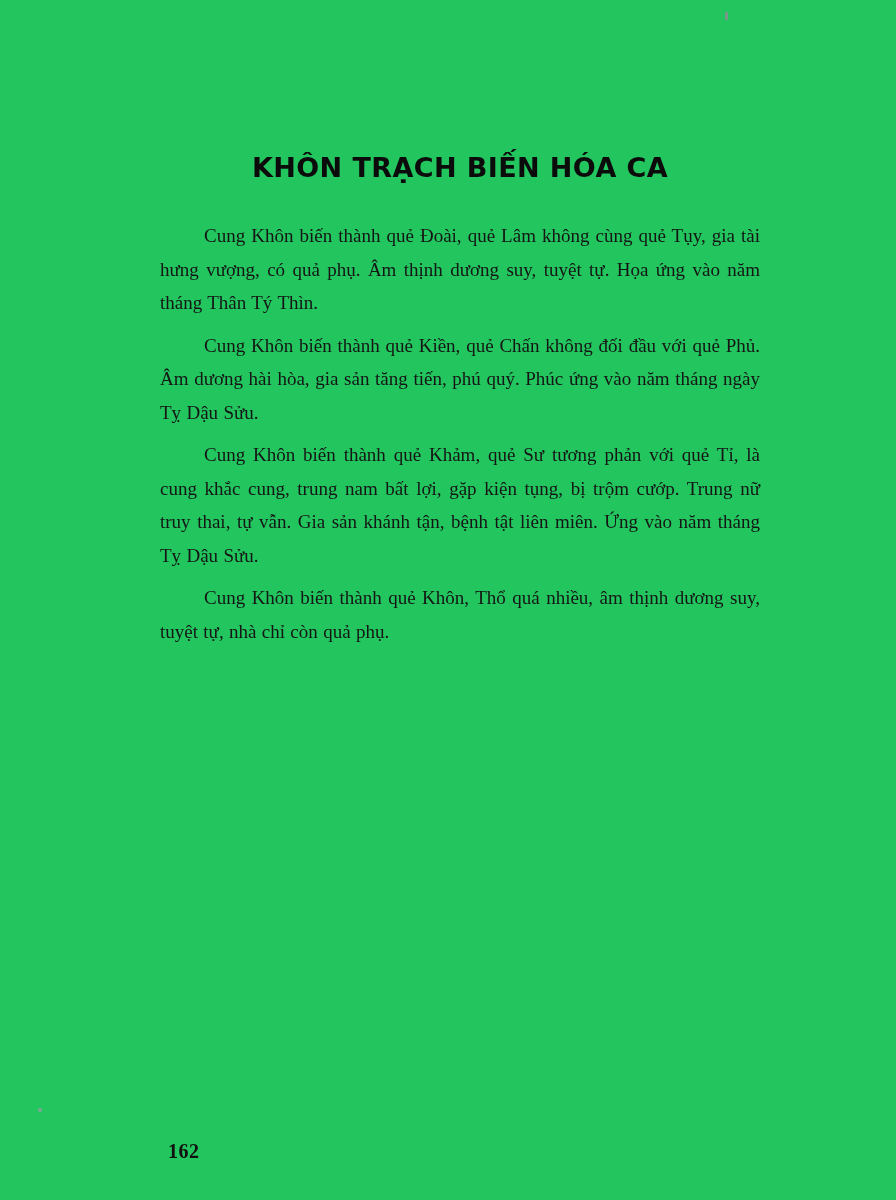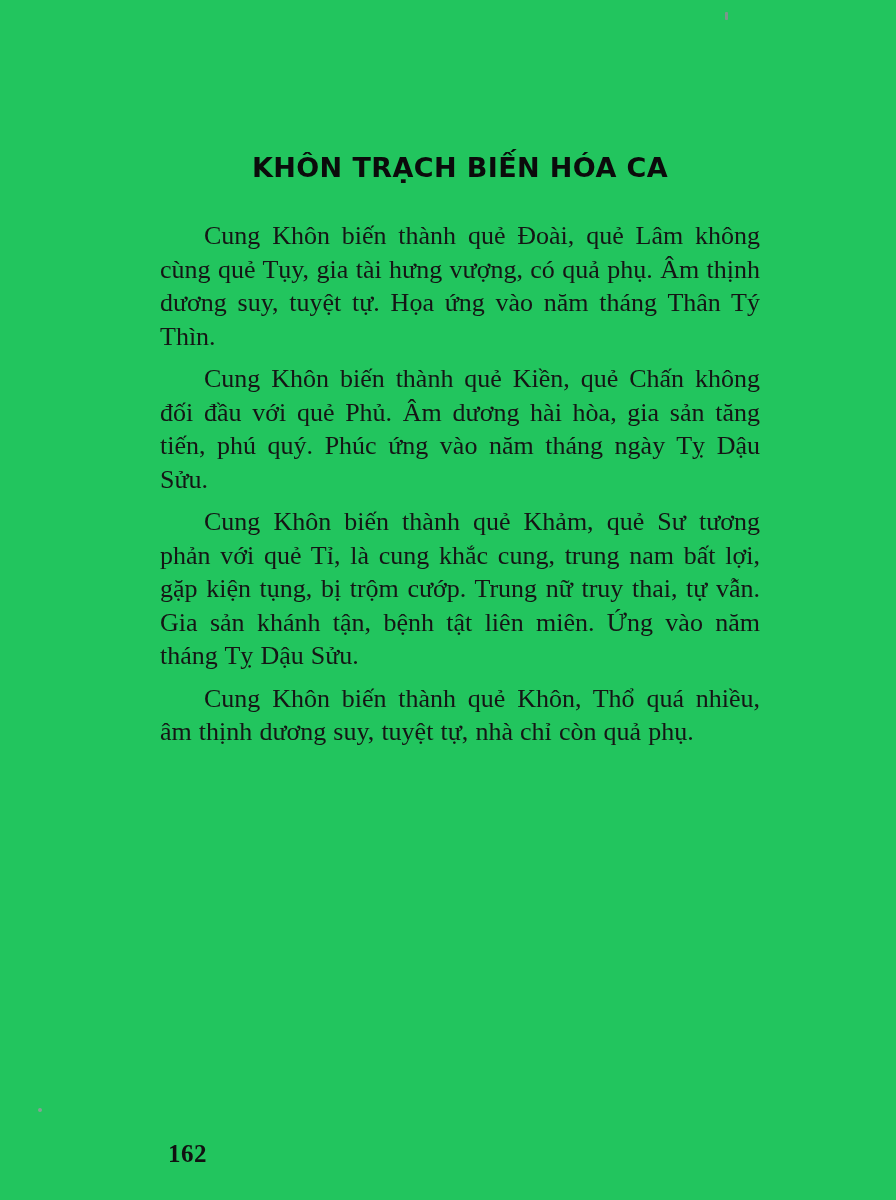--- a/index.html
+++ b/index.html
@@ -65,37 +65,37 @@
     color: #0b0b0b;
     white-space: nowrap;
   }
 
   .body-copy {
     margin-top: 36px;
   }
 
   p.para {
     margin: 0 0 9px 0;
-    font-size: 26px;
+    font-size: 19px;
     line-height: 33.5px;
     text-align: justify;
     text-justify: inter-word;
     text-indent: 44px;
     word-spacing: 0.6px;
     color: #151515;
   }
   p.para:last-child {
     margin-bottom: 15px;
   }
 
   .page-number {
     position: absolute;
     left: 168px;
     top: 1140px;
-    font-size: 25px;
+    font-size: 20px;
     font-weight: 700;
     letter-spacing: 0.5px;
     color: #111111;
   }
 </style>
 </head>
 <body>
 
 <div id="page">
 

